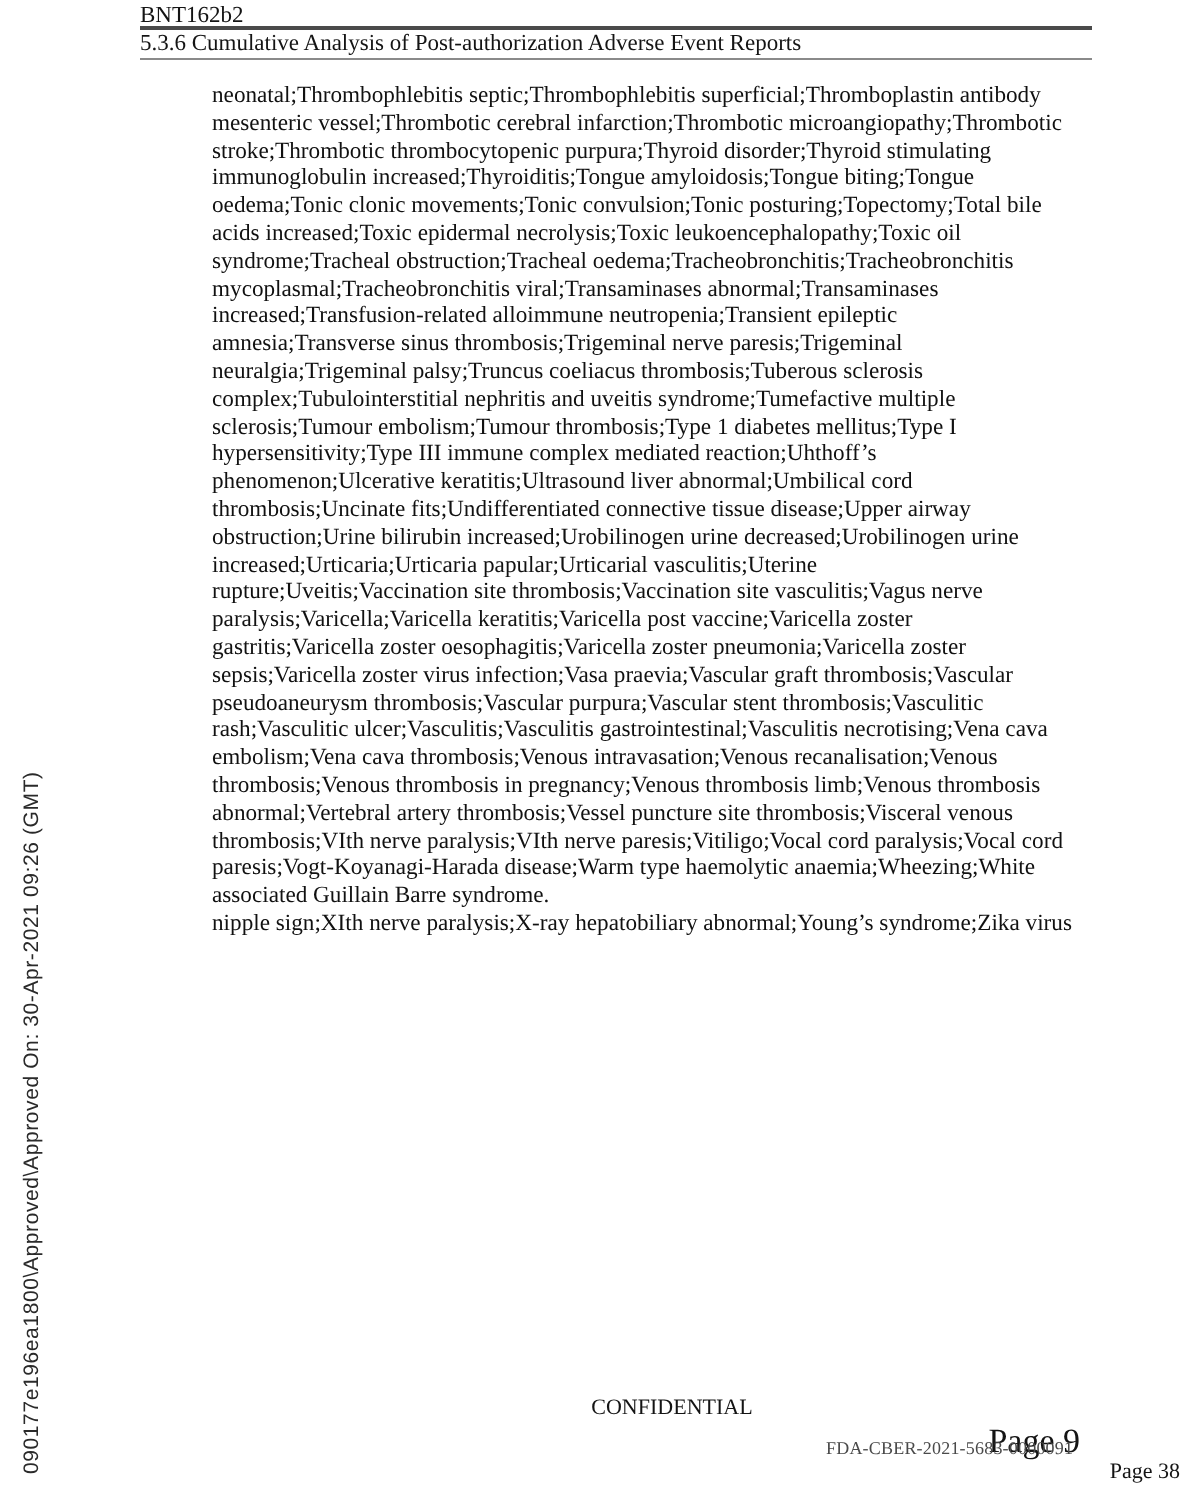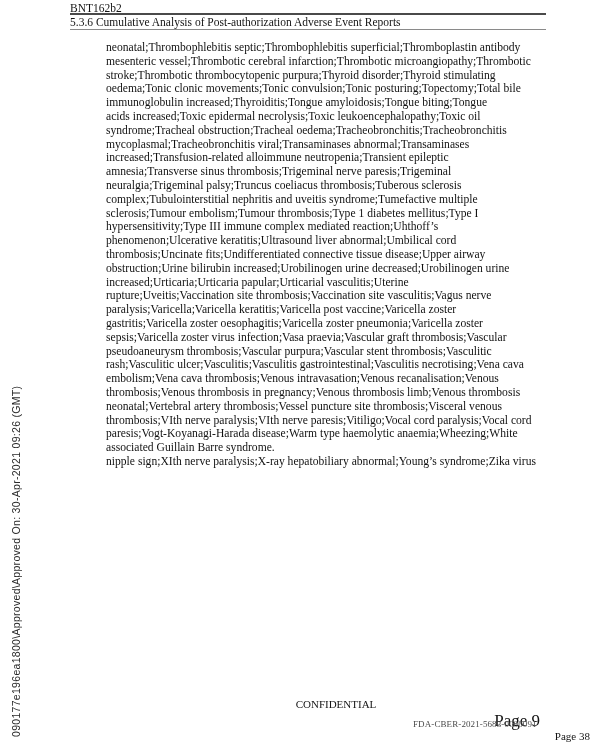--- a/index.html
+++ b/index.html
@@ -105,22 +105,22 @@
 
   <div class="doc-id">BNT162b2</div>
   <div class="rule-top"></div>
   <div class="section-title">5.3.6 Cumulative Analysis of Post-authorization Adverse Event Reports</div>
   <div class="rule-bottom"></div>
 
   <div class="body-text" id="body-lines">
       <div class="body-line">neonatal;Thrombophlebitis septic;Thrombophlebitis superficial;Thromboplastin antibody</div>
       <div class="body-line">mesenteric vessel;Thrombotic cerebral infarction;Thrombotic microangiopathy;Thrombotic</div>
       <div class="body-line">stroke;Thrombotic thrombocytopenic purpura;Thyroid disorder;Thyroid stimulating</div>
+      <div class="body-line">immunoglobulin increased;Thyroiditis;Tongue amyloidosis;Tongue biting;Tongue</div>
       <div class="body-line">oedema;Tonic clonic movements;Tonic convulsion;Tonic posturing;Topectomy;Total bile</div>
-      <div class="body-line">immunoglobulin increased;Thyroiditis;Tongue amyloidosis;Tongue biting;Tongue</div>
       <div class="body-line">acids increased;Toxic epidermal necrolysis;Toxic leukoencephalopathy;Toxic oil</div>
       <div class="body-line">syndrome;Tracheal obstruction;Tracheal oedema;Tracheobronchitis;Tracheobronchitis</div>
       <div class="body-line">mycoplasmal;Tracheobronchitis viral;Transaminases abnormal;Transaminases</div>
       <div class="body-line">increased;Transfusion-related alloimmune neutropenia;Transient epileptic</div>
       <div class="body-line">amnesia;Transverse sinus thrombosis;Trigeminal nerve paresis;Trigeminal</div>
       <div class="body-line">neuralgia;Trigeminal palsy;Truncus coeliacus thrombosis;Tuberous sclerosis</div>
       <div class="body-line">complex;Tubulointerstitial nephritis and uveitis syndrome;Tumefactive multiple</div>
       <div class="body-line">sclerosis;Tumour embolism;Tumour thrombosis;Type 1 diabetes mellitus;Type I</div>
       <div class="body-line">hypersensitivity;Type III immune complex mediated reaction;Uhthoff’s</div>
       <div class="body-line">phenomenon;Ulcerative keratitis;Ultrasound liver abnormal;Umbilical cord</div>
@@ -128,21 +128,21 @@
       <div class="body-line">obstruction;Urine bilirubin increased;Urobilinogen urine decreased;Urobilinogen urine</div>
       <div class="body-line">increased;Urticaria;Urticaria papular;Urticarial vasculitis;Uterine</div>
       <div class="body-line">rupture;Uveitis;Vaccination site thrombosis;Vaccination site vasculitis;Vagus nerve</div>
       <div class="body-line">paralysis;Varicella;Varicella keratitis;Varicella post vaccine;Varicella zoster</div>
       <div class="body-line">gastritis;Varicella zoster oesophagitis;Varicella zoster pneumonia;Varicella zoster</div>
       <div class="body-line">sepsis;Varicella zoster virus infection;Vasa praevia;Vascular graft thrombosis;Vascular</div>
       <div class="body-line">pseudoaneurysm thrombosis;Vascular purpura;Vascular stent thrombosis;Vasculitic</div>
       <div class="body-line">rash;Vasculitic ulcer;Vasculitis;Vasculitis gastrointestinal;Vasculitis necrotising;Vena cava</div>
       <div class="body-line">embolism;Vena cava thrombosis;Venous intravasation;Venous recanalisation;Venous</div>
       <div class="body-line">thrombosis;Venous thrombosis in pregnancy;Venous thrombosis limb;Venous thrombosis</div>
-      <div class="body-line">neonatal;Vertebral artery thrombosis;Vessel puncture site thrombosis;Visceral venous</div>
+      <div class="body-line">abnormal;Vertebral artery thrombosis;Vessel puncture site thrombosis;Visceral venous</div>
       <div class="body-line">thrombosis;VIth nerve paralysis;VIth nerve paresis;Vitiligo;Vocal cord paralysis;Vocal cord</div>
       <div class="body-line">paresis;Vogt-Koyanagi-Harada disease;Warm type haemolytic anaemia;Wheezing;White</div>
       <div class="body-line">associated Guillain Barre syndrome.</div>
       <div class="body-line">nipple sign;XIth nerve paralysis;X-ray hepatobiliary abnormal;Young’s syndrome;Zika virus</div>
     </div>
 
   <div class="confidential">CONFIDENTIAL</div>
   <div class="page-label">Page 9</div>
   <div class="fda-ref">FDA-CBER-2021-5683-0000091</div>
   <div class="page-number">Page 38</div>

